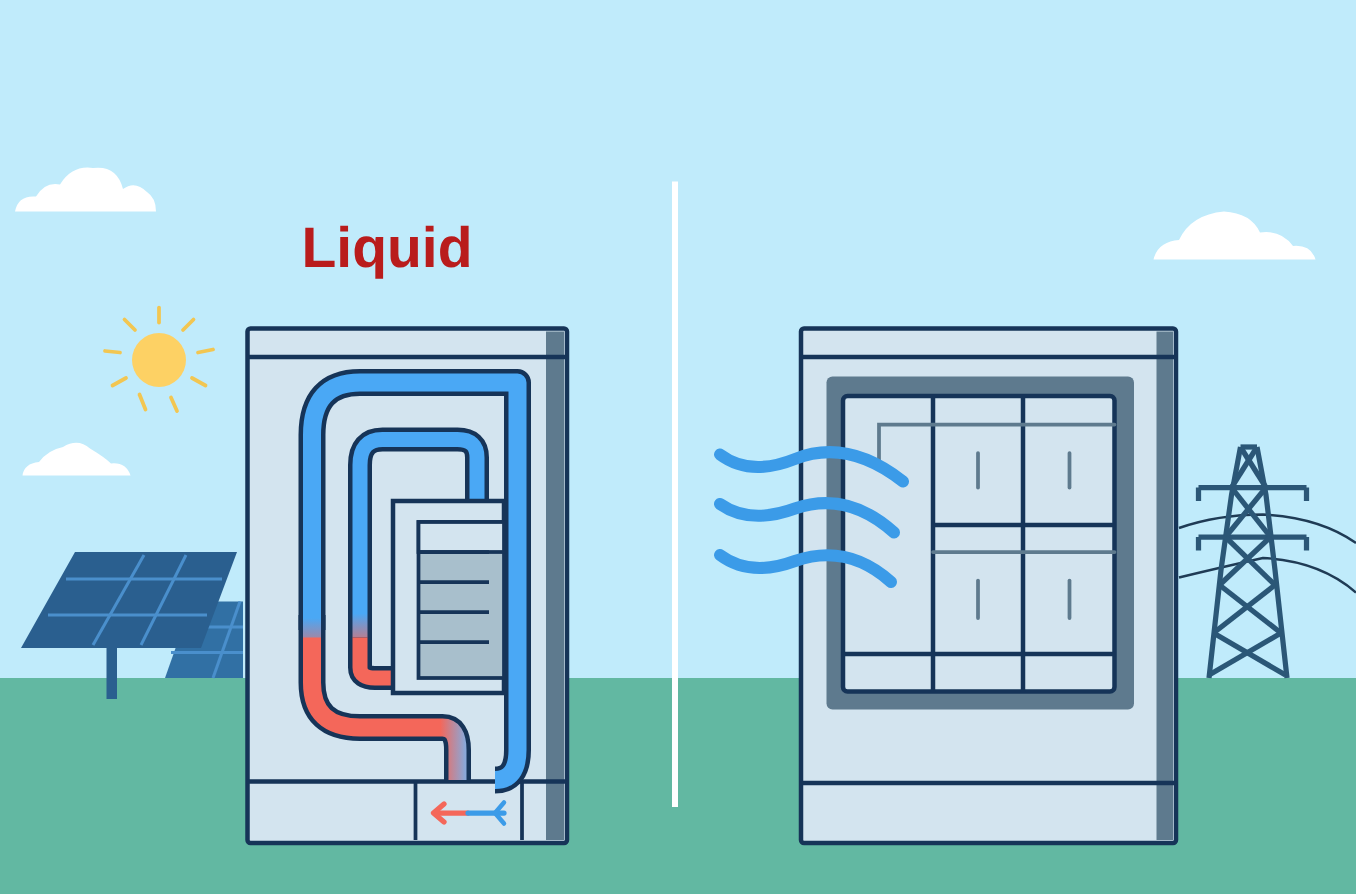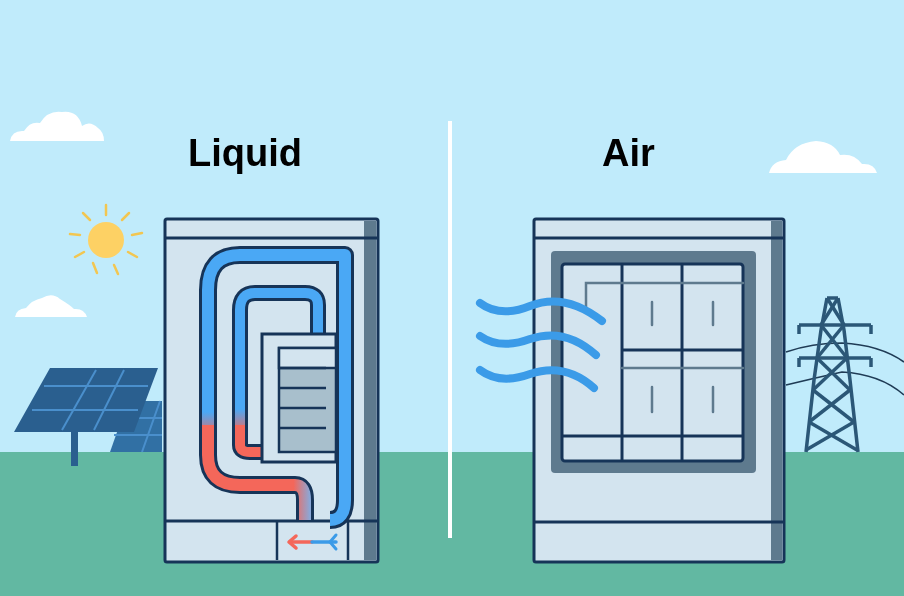--- a/index.html
+++ b/index.html
@@ -6,21 +6,21 @@
     body { width: 904px; height: 596px; overflow: hidden; background: #c0ebfb; }
     .stage { position: relative; width: 904px; height: 596px; }
     .scene { position: absolute; left: 0; top: 0; }
     .title {
       position: absolute; left: 0; top: 32px; width: 904px; text-align: center;
       font-family: "Liberation Sans", sans-serif; font-weight: bold; font-size: 42px;
       color: #1a3050; letter-spacing: 0.2px; margin: 0;
     }
     .label {
       position: absolute; top: 132px; font-family: "Liberation Sans", sans-serif;
-      font-weight: bold; font-size: 38px; color: #000000; margin: 0;
+      font-weight: bold; font-size: 38px; color: #b91c1c; margin: 13px;
     }
     .label-liquid { left: 188px; }
     .label-air { left: 602px; }
   </style>
 </head>
 <body>
 
 <div class="stage">
 
   <svg class="scene" width="904" height="596" viewBox="0 0 904 596">
@@ -186,14 +186,13 @@
     </g>
 
     <g fill="none" stroke="#3b9be8" stroke-width="8" stroke-linecap="round">
       <path d="M480 303 Q500 318 530 306 Q565 292 602 321"></path>
       <path d="M480 336 Q500 350 530 339 Q565 327 596 355"></path>
       <path d="M480 370 Q500 385 530 374 Q565 362 594 388"></path>
     </g>
   </svg>
 
   <h2 class="label label-liquid">Liquid</h2>
-  <h2 class="label label-air">Air</h2>
 </div>
 
 </body></html>

